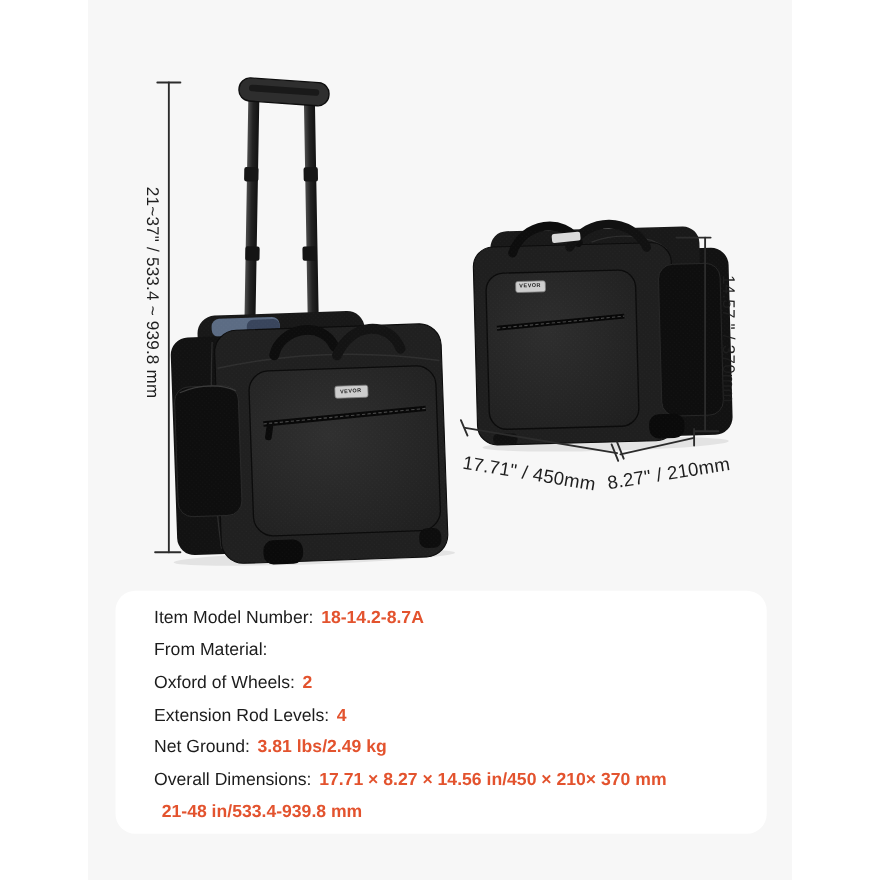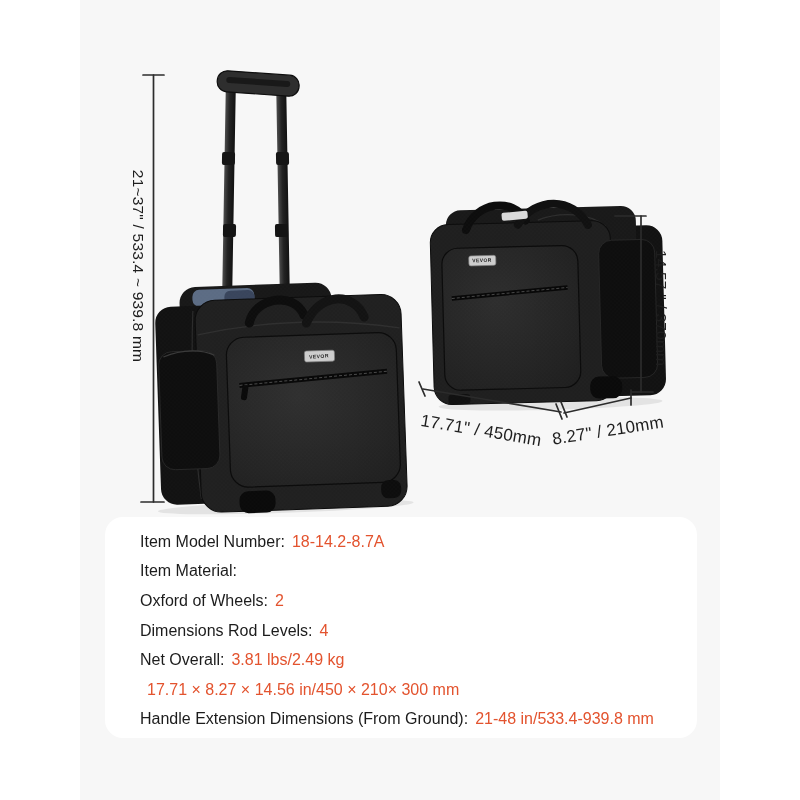--- a/index.html
+++ b/index.html
@@ -13,26 +13,26 @@
   .dim-label{
     position:absolute;white-space:nowrap;color:#1e1e1e;font-size:15.5px;letter-spacing:0.2px;
   }
   .dim-label.vert{transform:translate(-50%,-50%) rotate(90deg);}
   .dim-label.big{font-size:17px;}
   .logo-text{
     position:absolute;font-size:5px;font-weight:bold;color:#1f1f1f;letter-spacing:0.45px;
     white-space:nowrap;
   }
   .spec-card{
-    position:absolute;left:105px;top:517px;width:592px;height:221px;background:#ffffff;
+    position:absolute;left:105px;top:537px;width:592px;height:221px;background:#ffffff;
     border-radius:18px;padding:10px 0 0 35px;box-sizing:border-box;
   }
   .spec-row{height:29.6px;display:flex;align-items:center;font-size:16px;}
   .spec-label{color:#1c1c1c;}
-  .spec-value{color:#e3532e;font-weight:normal;margin-left:7px;white-space:nowrap;}
+  .spec-value{color:#e3532e;font-weight:bold;margin-left:7px;white-space:nowrap;}
 </style>
 </head>
 <body>
 
 <div class="stage">
   <div class="photo-bg"></div>
 
   <svg class="art" viewBox="0 0 800 800">
     <defs>
       <linearGradient id="tubeG" x1="0" y1="0" x2="1" y2="0">
@@ -135,35 +135,35 @@
 
   <span class="logo-text" style="left:319px;top:356px;transform:translate(-50%,-50%) rotate(-4deg);">VEVOR</span>
   <span class="logo-text" style="left:482px;top:260px;transform:translate(-50%,-50%) rotate(-1.5deg);">VEVOR</span>
 
   <div class="spec-card">
     <div class="spec-row">
       <span class="spec-label">Item Model Number:</span>
       <span class="spec-value">18-14.2-8.7A</span>
     </div>
     <div class="spec-row">
-      <span class="spec-label">Item Material:</span>
+      <span class="spec-label">From Material:</span>
     </div>
     <div class="spec-row">
       <span class="spec-label">Oxford of Wheels:</span>
       <span class="spec-value">2</span>
     </div>
     <div class="spec-row">
-      <span class="spec-label">Dimensions Rod Levels:</span>
+      <span class="spec-label">Extension Rod Levels:</span>
       <span class="spec-value">4</span>
     </div>
     <div class="spec-row">
-      <span class="spec-label">Net Overall:</span>
+      <span class="spec-label">Net Ground:</span>
       <span class="spec-value">3.81 lbs/2.49 kg</span>
     </div>
     <div class="spec-row">
-      <span class="spec-value">17.71 × 8.27 × 14.56 in/450 × 210× 300 mm</span>
+      <span class="spec-label">Overall Dimensions:</span>
+      <span class="spec-value">17.71 × 8.27 × 14.56 in/450 × 210× 370 mm</span>
     </div>
     <div class="spec-row">
-      <span class="spec-label">Handle Extension Dimensions (From Ground):</span>
       <span class="spec-value">21-48 in/533.4-939.8 mm</span>
     </div>
   </div>
 </div>
 
 </body></html>

